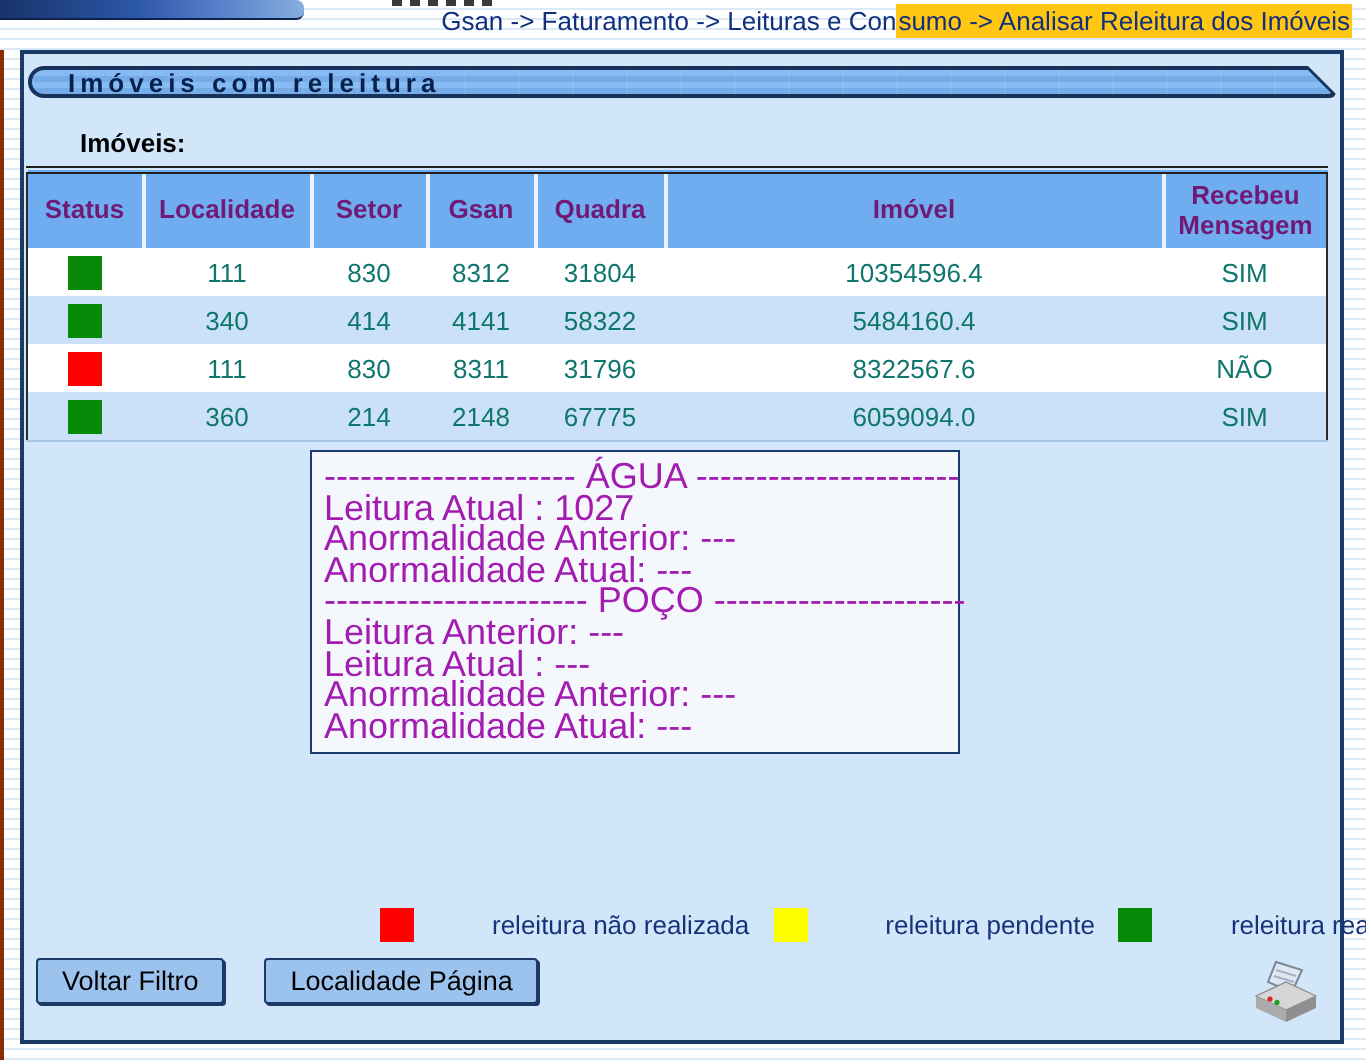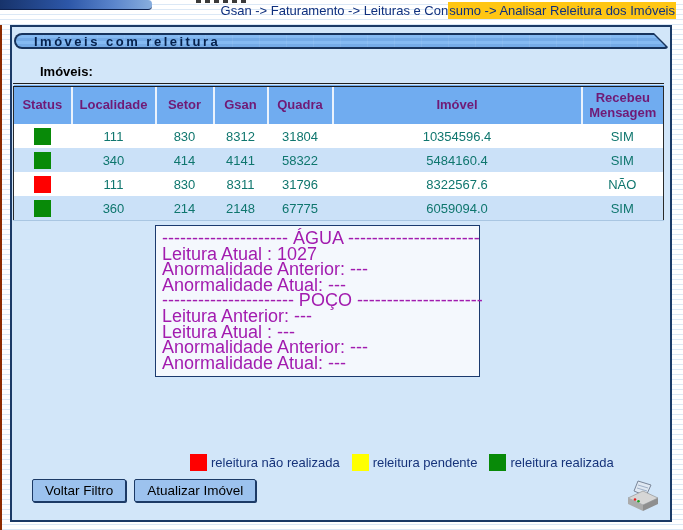--- a/index.html
+++ b/index.html
@@ -65,22 +65,22 @@
   .detail-box{
     position:absolute;top:198px;left:143px;width:312px;
     background:#f4f8fd;border:1px solid #1b3a6e;
     padding:5px 5px 5px 6px;font-size:18px;line-height:15.6px;color:#a21caf;white-space:nowrap;
   }
   .legend{
     position:absolute;top:427px;left:178px;display:flex;align-items:center;
     font-size:13px;color:#16337a;white-space:nowrap;
   }
   .legend .sq{margin-right:4px;}
-  .legend .lbl{margin-right:12px;}
-  .buttons{position:absolute;top:452px;left:20px;display:flex;gap:8px;}
+  .legend .lbl{margin-right:12px;margin-left:35px;}
+  .buttons{position:absolute;top:452px;left:6px;display:flex;gap:20px;}
   .btn{
     font-family:"Liberation Sans",sans-serif;font-size:13.5px;color:#000;
     background:#9cc2ee;border:1px solid #1c3a66;border-radius:2px;
     box-shadow:1px 1px 0 0 #1c3a66;height:23px;padding:0 12px;cursor:pointer;
   }
   .printer{position:absolute;top:449px;right:8px;width:38px;height:38px;cursor:pointer;}
 </style>
 </head>
 <body>
 
@@ -180,21 +180,21 @@
     <span class="sq" style="background-color: rgb(255, 0, 0);"></span>
     <span class="lbl">releitura não realizada</span>
     <span class="sq" style="background-color: rgb(255, 255, 0);"></span>
     <span class="lbl">releitura pendente</span>
     <span class="sq" style="background-color: rgb(8, 138, 8);"></span>
     <span class="lbl">releitura realizada</span>
   </div>
 
   <div class="buttons">
     <button class="btn">Voltar Filtro</button>
-    <button class="btn">Atualizar Imóvel</button>
+    <button class="btn">Localidade Página</button>
   </div>
 
   <div class="printer">
     <svg viewBox="0 0 38 38" width="38" height="38">
       <polygon points="14,5 27,9 22,20 10,15" fill="#dfe8f2" stroke="#7a8699" stroke-width="1"></polygon>
       <line x1="14" y1="9" x2="24" y2="12" stroke="#9fb0c8" stroke-width="1"></line>
       <line x1="13" y1="12" x2="23" y2="15" stroke="#9fb0c8" stroke-width="1"></line>
       <polygon points="4,22 19,15 34,22 19,29" fill="#d6d6d6" stroke="#8a8a8a" stroke-width="0.6"></polygon>
       <polygon points="4,22 4,28 19,35 19,29" fill="#ababab"></polygon>
       <polygon points="34,22 34,28 19,35 19,29" fill="#8f8f8f"></polygon>

